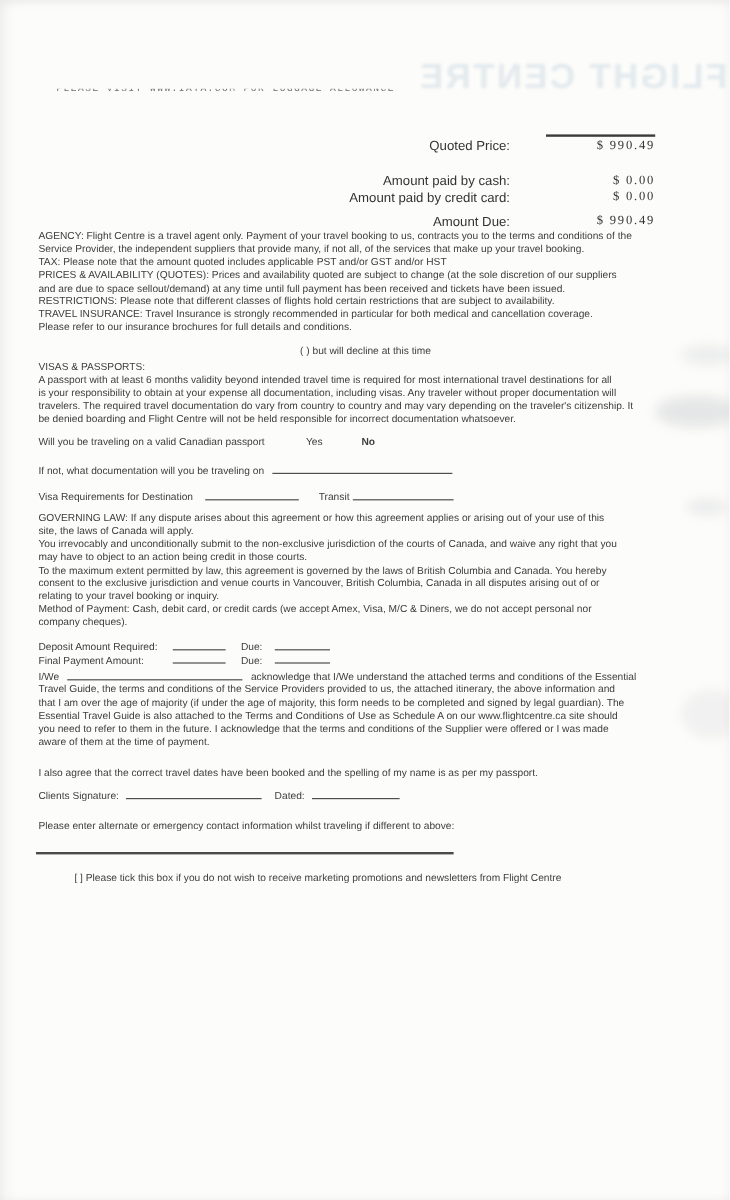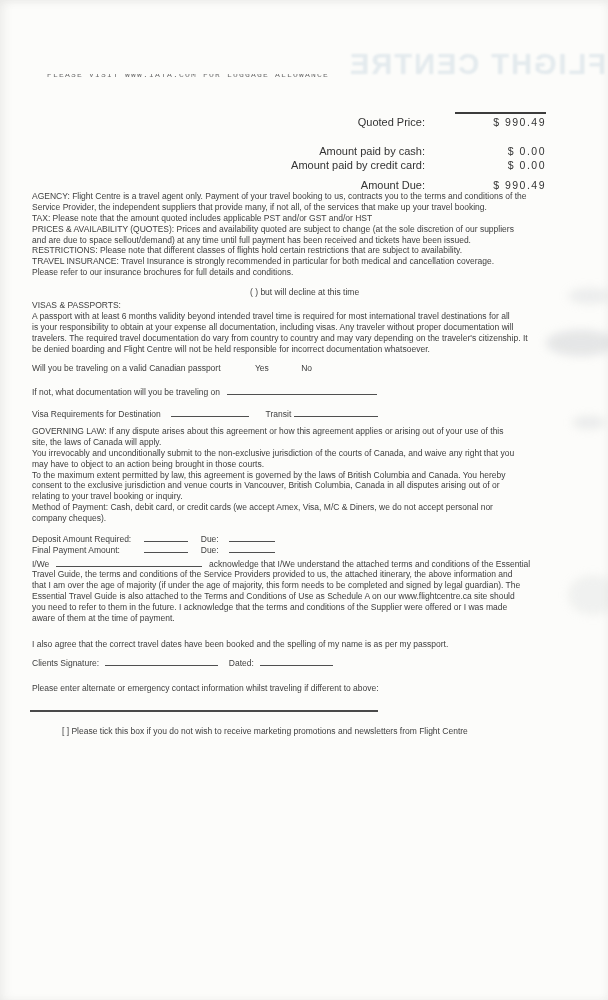--- a/index.html
+++ b/index.html
@@ -29,21 +29,21 @@
     text-align:left;white-space:nowrap;
     filter:blur(1.2px);
   }
   
   #price-rule{left:455px;top:112px;width:91px;height:2px;background:#3c3c3c;}
   .price-label{
     position:absolute;right:183px;font-size:11px;color:#333;white-space:nowrap;
   }
   .price-value{
     position:absolute;right:62px;
-    font-family:Liberation Sans, sans-serif;
+    font-family:Liberation Serif, serif;
     font-size:10.5px;letter-spacing:1.5px;color:#333;white-space:nowrap;
   }
   
   .para{font-size:8.5px;line-height:10.9px;color:#3d3d3d;white-space:nowrap;}
   .para div{height:10.9px;}
   .line{font-size:8.5px;color:#3d3d3d;white-space:nowrap;}
   .blank{
     display:inline-block;border-bottom:1px solid #4f4f4f;height:8px;
     vertical-align:baseline;
   }
@@ -94,40 +94,40 @@
       <div>VISAS &amp; PASSPORTS:</div>
       <div>A passport with at least 6 months validity beyond intended travel time is required for most international travel destinations for all</div>
       <div>is your responsibility to obtain at your expense all documentation, including visas. Any traveler without proper documentation will</div>
       <div>travelers. The required travel documentation do vary from country to country and may vary depending on the traveler's citizenship. It</div>
       <div>be denied boarding and Flight Centre will not be held responsible for incorrect documentation whatsoever.</div>
     </div>
 
   <div class="abs line" style="left:32px;top:363px;">
     <span>Will you be traveling on a valid Canadian passport</span>
     <span style="margin-left:32px;">Yes</span>
-    <span style="margin-left:30px;">No</span>
+    <span style="margin-left:30px;font-weight:bold;">No</span>
   </div>
 
   <div class="abs line" style="left:32px;top:386px;">
     <span>If not, what documentation will you be traveling on</span>
     <span class="blank w150" style="margin-left:5px;"></span>
   </div>
 
   <div class="abs line" style="left:32px;top:408px;">
     <span>Visa Requirements for Destination</span>
     <span class="blank w78" style="margin-left:8px;"></span>
     <span style="margin-left:14px;">Transit</span>
     <span class="blank w84"></span>
   </div>
 
   <div class="abs para" style="left:32px;top:426px;">
       <div>GOVERNING LAW:  If any dispute arises about this agreement or how this agreement applies or arising out of your use of this</div>
       <div>site, the laws of Canada will apply.</div>
       <div>You irrevocably and unconditionally submit to the non-exclusive jurisdiction of the courts of Canada, and waive any right that you</div>
-      <div>may have to object to an action being brought in those courts.</div>
+      <div>may have to object to an action being credit in those courts.</div>
       <div>To the maximum extent permitted by law, this agreement is governed by the laws of British Columbia and Canada. You hereby</div>
       <div>consent to the exclusive jurisdiction and venue courts in Vancouver, British Columbia, Canada in all disputes arising out of or</div>
       <div>relating to your travel booking or inquiry.</div>
       <div>Method of Payment: Cash, debit card, or credit cards (we accept Amex, Visa, M/C &amp; Diners, we do not accept personal nor</div>
       <div>company cheques).</div>
     </div>
 
   <div class="abs line" style="left:32px;top:533px;">
     <span class="label-fixed">Deposit Amount Required:</span>
     <span class="blank w44" style="margin-left:12px;"></span>

